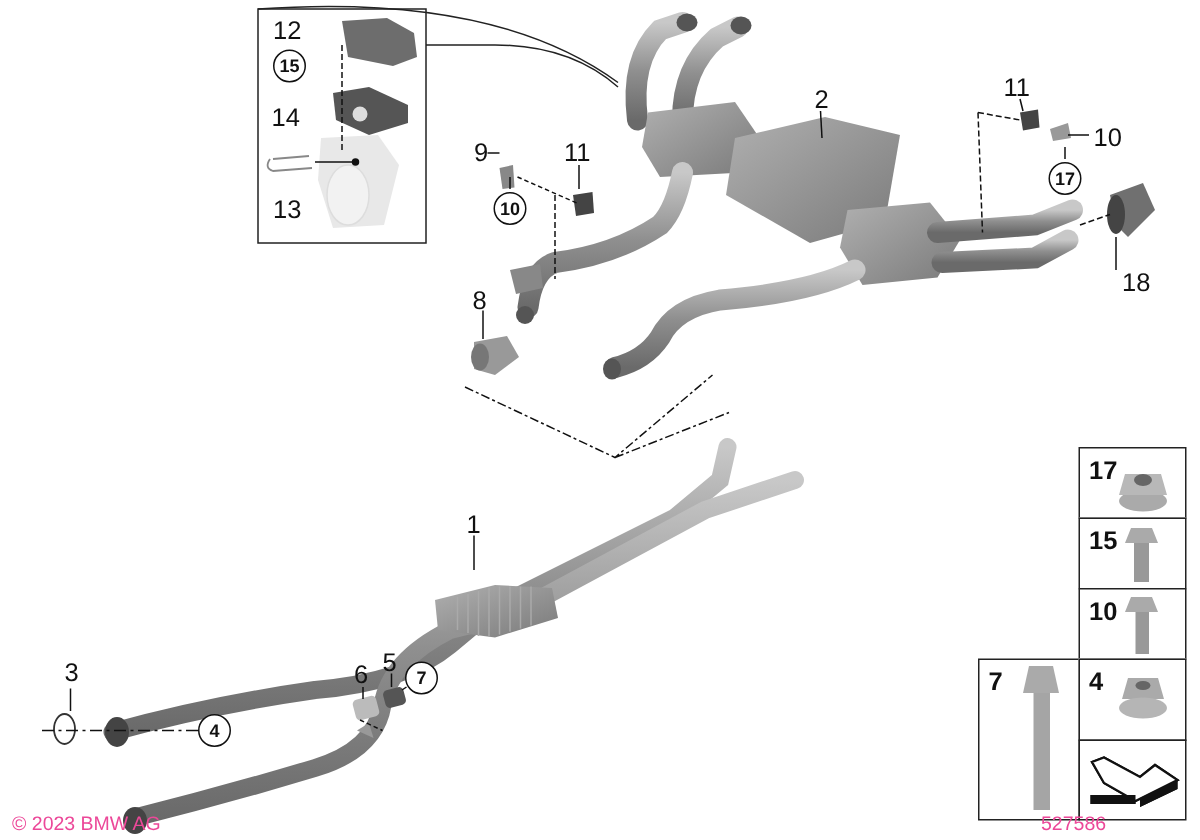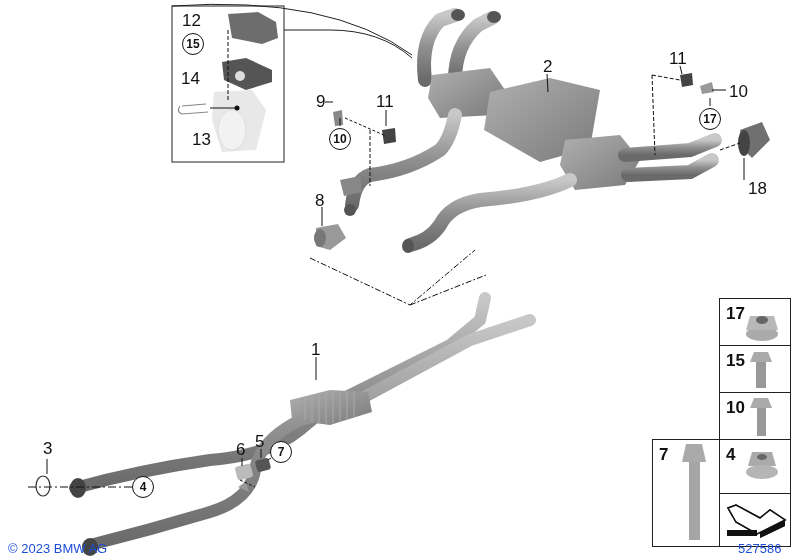--- a/index.html
+++ b/index.html
@@ -2,21 +2,21 @@
 <html><head>
 <meta charset="utf-8">
 <style>
   html, body { margin:0; padding:0; background:#ffffff; }
   body { width:800px; height:560px; position:relative; overflow:hidden; font-family:"Liberation Sans", sans-serif; }
   #canvas { position:absolute; left:0; top:0; width:800px; height:560px; }
   .callout { position:absolute; font-weight:normal; font-size:17px; color:#111; line-height:1; }
   .circled { position:absolute; width:22px; height:22px; border:1.5px solid #111; border-radius:50%; font-size:12px; font-weight:bold; color:#111; display:flex; align-items:center; justify-content:center; background:#fff; box-sizing:border-box; }
   .legend-cell { position:absolute; border:1px solid #222; box-sizing:border-box; background:#fff; }
   .legend-num { position:absolute; left:6px; top:5px; font-weight:bold; font-size:17px; color:#111; }
-  .footer { position:absolute; font-size:13px; color:#1d4ed8; }
+  .footer { position:absolute; font-size:13px; color:#ec4899; }
 </style>
 </head>
 <body>
 
 <div id="canvas">
   <svg width="800" height="560" viewBox="0 0 800 560" xmlns="http://www.w3.org/2000/svg">
     <defs>
       <linearGradient id="pipeG" x1="0" y1="0" x2="0" y2="1">
         <stop offset="0" stop-color="#c8c8c8"></stop>
         <stop offset="0.5" stop-color="#8f8f8f"></stop>
@@ -169,21 +169,21 @@
   <div class="callout" style="left:311px;top:341px">1</div>
   <div class="callout" style="left:543px;top:58px">2</div>
   <div class="callout" style="left:43px;top:440px">3</div>
   <div class="callout" style="left:255px;top:433px">5</div>
   <div class="callout" style="left:236px;top:441px">6</div>
   <div class="callout" style="left:315px;top:192px">8</div>
   <div class="callout" style="left:316px;top:93px">9</div>
   <div class="callout" style="left:376px;top:93px">11</div>
   <div class="callout" style="left:669px;top:50px">11</div>
   <div class="callout" style="left:182px;top:12px">12</div>
-  <div class="callout" style="left:192px;top:131px">13</div>
+  <div class="callout" style="left:182px;top:131px">13</div>
   <div class="callout" style="left:181px;top:70px">14</div>
   <div class="callout" style="left:729px;top:83px">10</div>
   <div class="callout" style="left:748px;top:180px">18</div>
 
   
   <div class="circled" style="left:132px;top:476px">4</div>
   <div class="circled" style="left:270px;top:441px">7</div>
   <div class="circled" style="left:329px;top:128px">10</div>
   <div class="circled" style="left:182px;top:33px">15</div>
   <div class="circled" style="left:699px;top:108px">17</div>
@@ -220,14 +220,14 @@
     <ellipse cx="762" cy="472" rx="16" ry="7" fill="#b5b5b5"></ellipse>
     <ellipse cx="762" cy="457" rx="5" ry="3" fill="#666"></ellipse>
     <path d="M686 444 L 702 444 L 706 462 L 682 462 Z" fill="#aaa"></path>
     <rect x="689" y="462" width="11" height="78" fill="#a5a5a5"></rect>
     <path d="M728 508 L 736 505 L 760 518 L 770 510 L 785 520 L 757 534 L 736 522 Z" fill="#fff" stroke="#111" stroke-width="1.5"></path>
     <rect x="727" y="530" width="30" height="6" fill="#111"></rect>
     <path d="M760 532 L 785 520 L 785 526 L 760 538 Z" fill="#111"></path>
   </svg>
 
   <div class="footer" style="left:8px;top:541px">© 2023 BMW AG</div>
-  <div class="footer" style="left:738px;top:541px">527586</div>
+  <div class="footer" style="left:694px;top:541px">527586</div>
 </div>
 
 </body></html>

